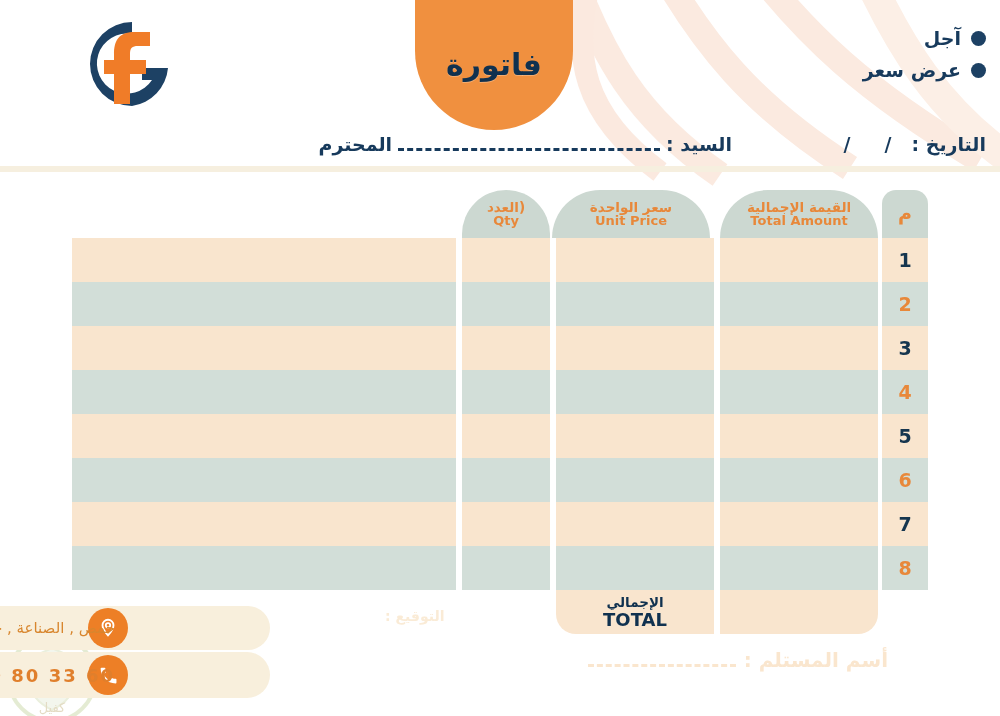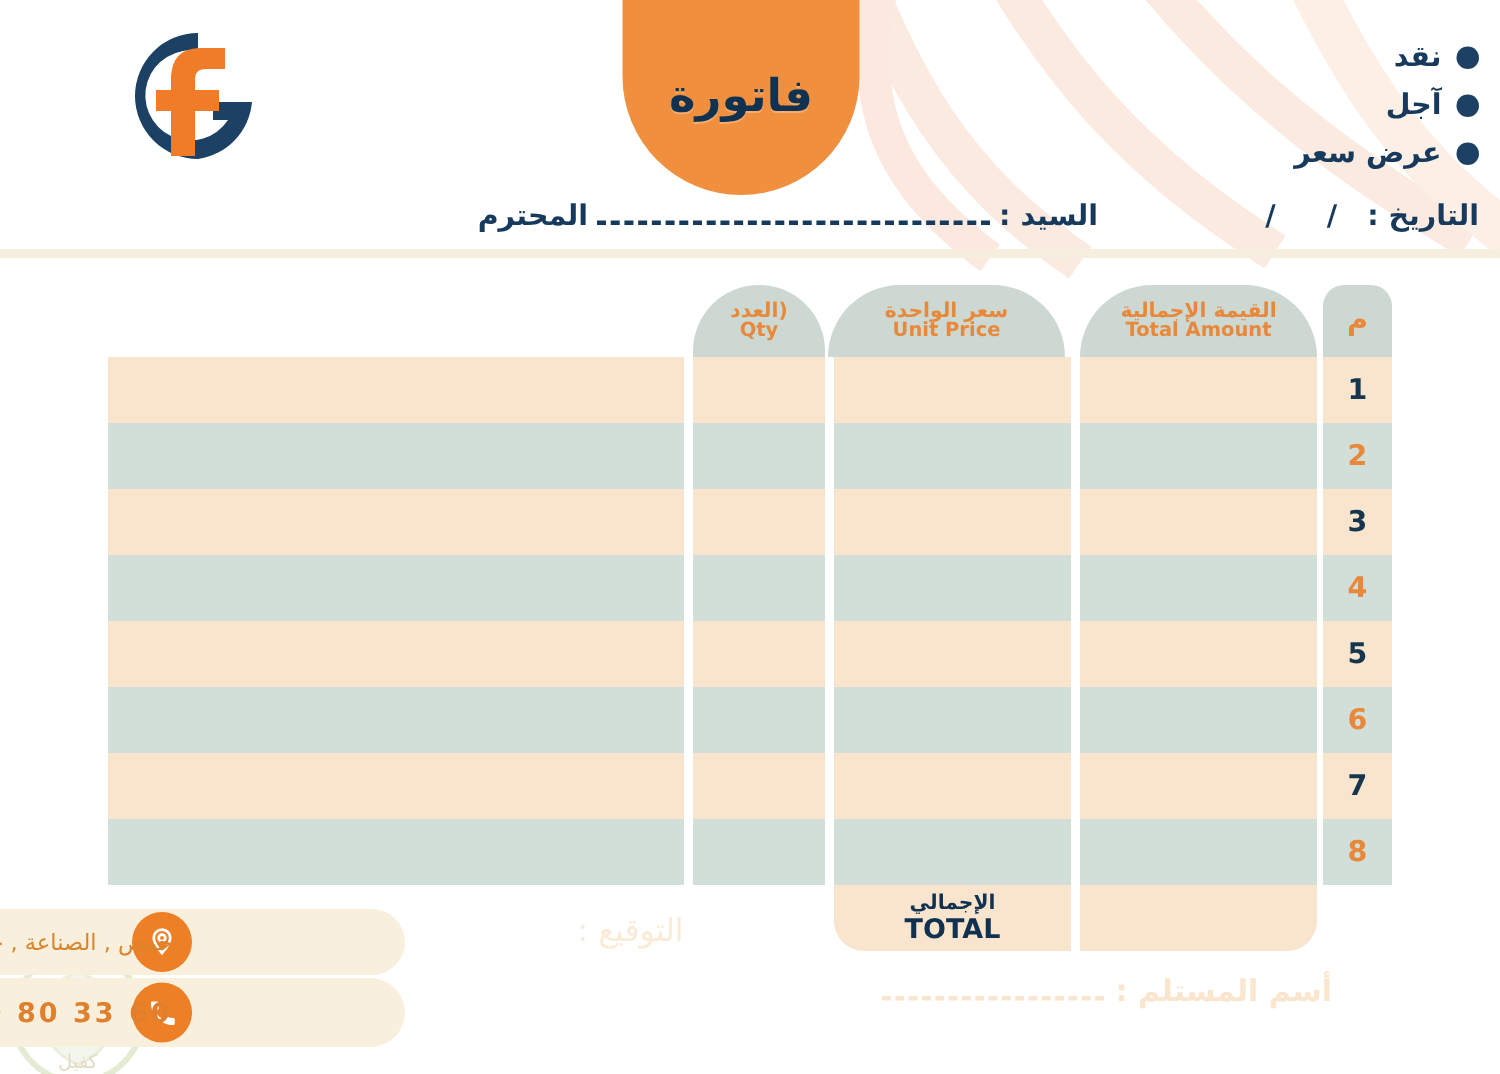--- a/index.html
+++ b/index.html
@@ -89,22 +89,22 @@
 
   .pill{position:absolute;left:-30px;background:#F8EFDC;
     display:flex;align-items:center;direction:rtl;}
   .pill.addr{top:6px;width:300px;height:44px;border-radius:0 26px 26px 0;}
   .pill.phone{top:52px;width:300px;height:46px;border-radius:0 26px 26px 0;}
   .pill-ico{position:absolute;right:auto;left:118px;width:40px;height:40px;border-radius:50%;
     background:#ED7F26;display:flex;align-items:center;justify-content:center;color:#fff;}
   .pill-txt{position:absolute;right:155px;color:#D8862E;font-size:15px;white-space:nowrap;}
   .pill.phone .pill-txt{color:#E07F2C;font-size:18px;font-weight:bold;letter-spacing:2px;direction:ltr;}
 
-  .sig{position:absolute;left:385px;top:608px;color:#FAEBD6;font-size:21px;
-    font-weight:normal;direction:rtl;z-index:3;}
+  .sig{position:absolute;left:385px;top:608px;color:#FAEBD6;font-size:14px;
+    font-weight:bold;direction:rtl;z-index:3;}
   .recv{position:absolute;right:112px;top:648px;color:#FAE6CE;font-size:20px;
     font-weight:bold;direction:rtl;z-index:3;display:flex;align-items:baseline;white-space:nowrap;}
   .recv-dash{display:inline-block;width:148px;margin-right:8px;
     border-bottom:3px dashed #FAE6CE;height:9px;}
 
   .watermark{position:absolute;left:6px;top:632px;width:92px;height:92px;z-index:2;opacity:.5;}
 </style>
 </head>
 <body>
 
@@ -135,24 +135,20 @@
       </svg>
     </div>
 
     <div class="inv-badge">
       <span>فاتورة</span>
     </div>
 
     <div class="pay-opts">
       <div class="pay-row">
         <span class="pay-dot"></span>
-        <span class="pay-label">نقد</span>
-      </div>
-      <div class="pay-row">
-        <span class="pay-dot"></span>
         <span class="pay-label">آجل</span>
       </div>
       <div class="pay-row">
         <span class="pay-dot"></span>
         <span class="pay-label">عرض سعر</span>
       </div>
     </div>
 
     <div class="date-row">
       <span>التاريخ :</span>

